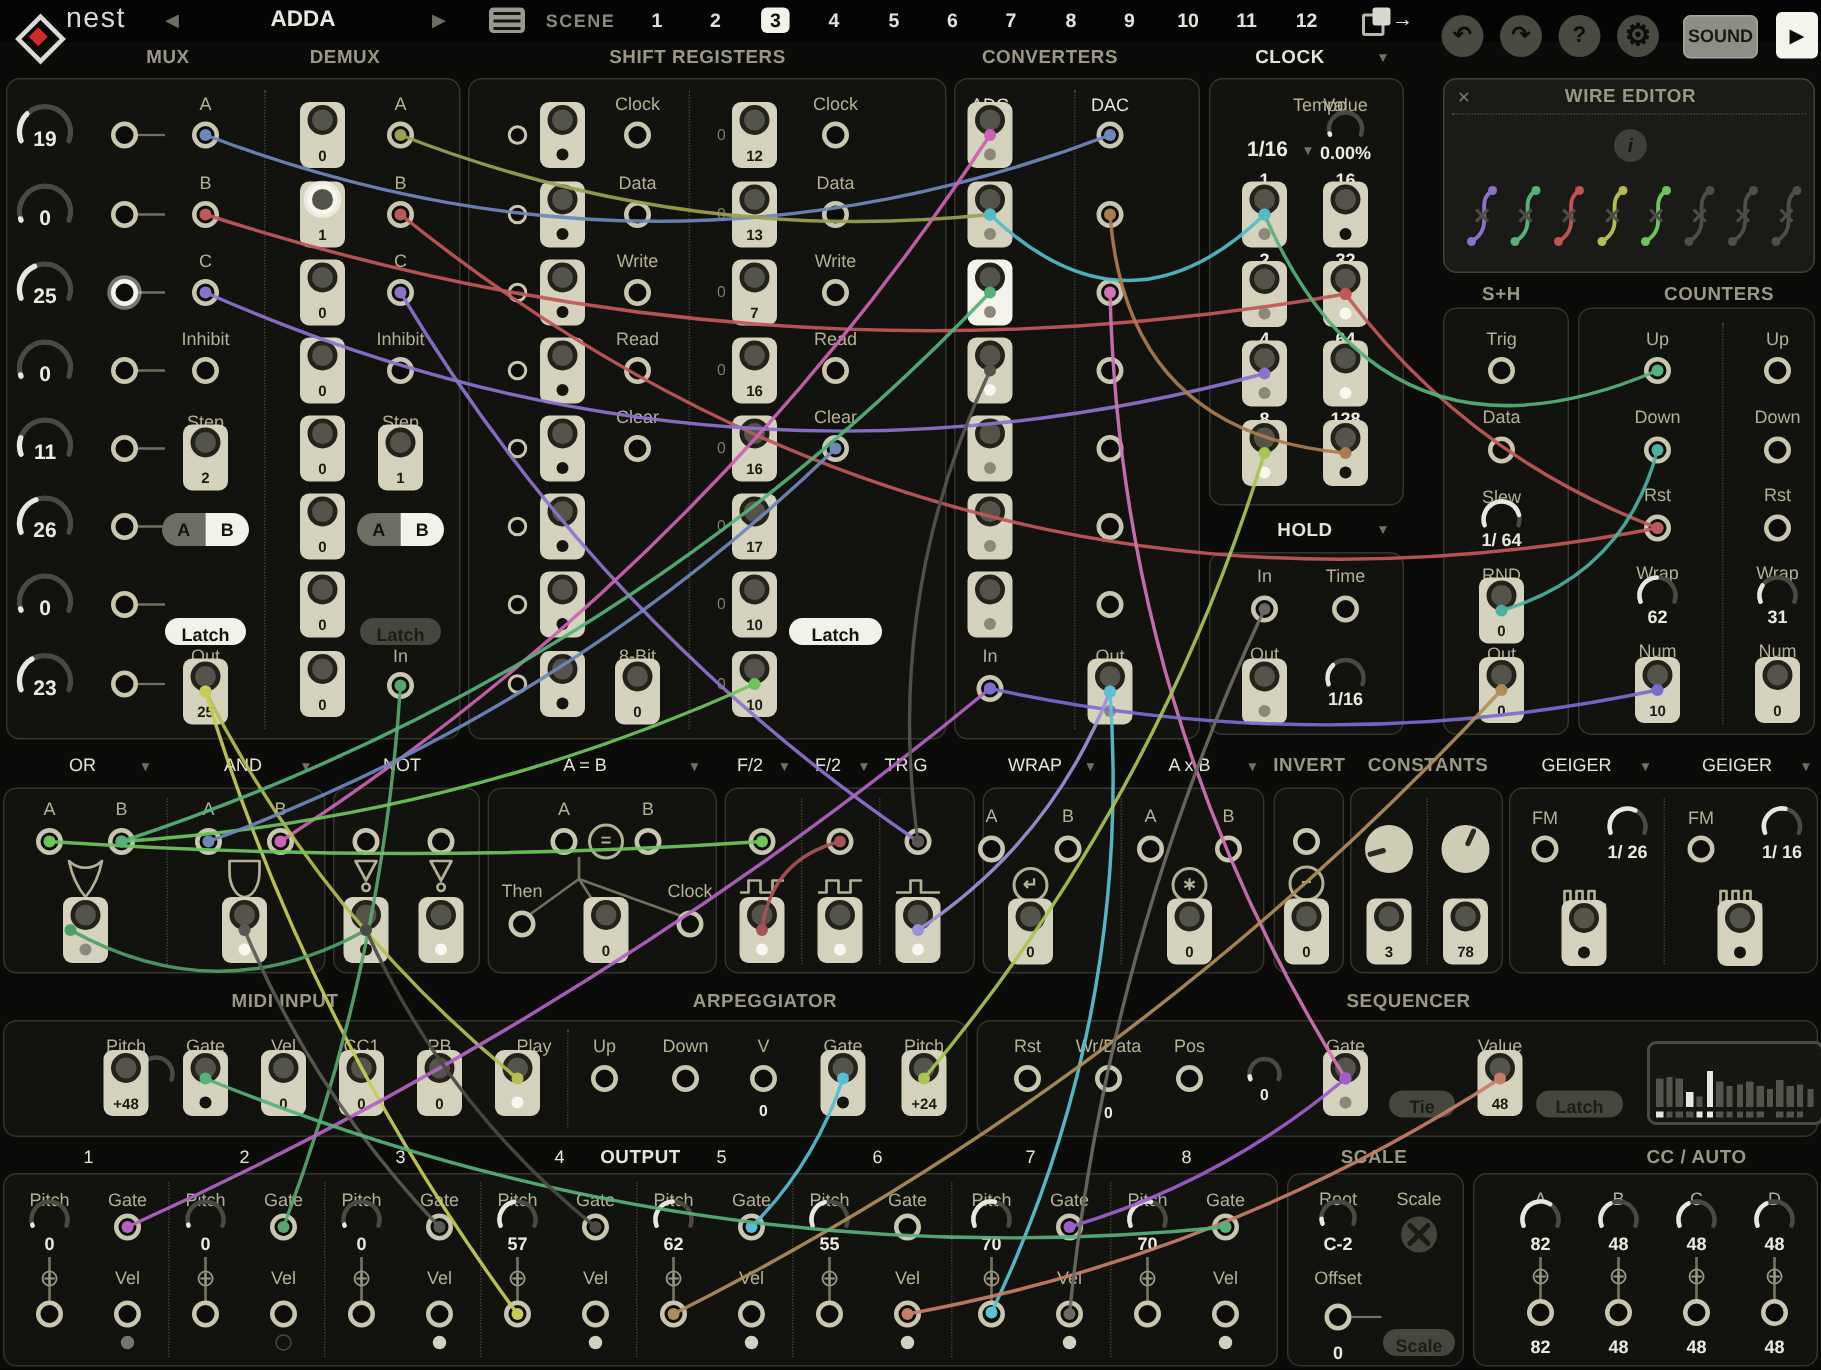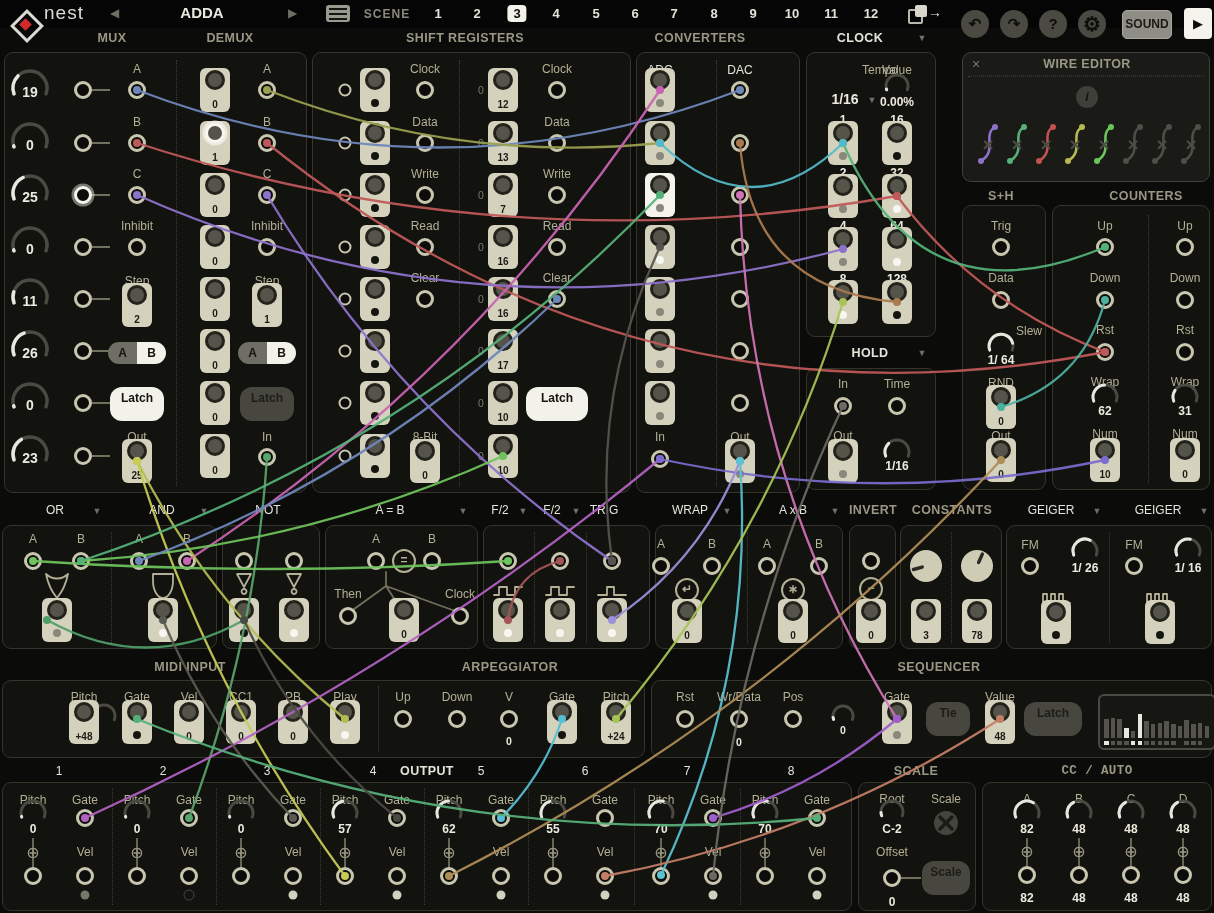--- a/index.html
+++ b/index.html
@@ -45,22 +45,22 @@
         background:#0c0c0a;box-sizing:border-box;z-index:3;}
   .port.hl{border-color:#f4f3ec;box-shadow:0 0 0 2.5px rgba(244,243,236,.45);}
   .boxport{position:absolute;width:30px;height:44px;transform:translate(-50%,-50%);background:#d4d1bc;border-radius:6px;z-index:3;}
   .boxport .bp-ring{position:absolute;left:50%;top:12px;width:20px;height:20px;transform:translate(-50%,-50%);
         border:3.5px solid #23231c;border-radius:50%;background:#55544a;box-sizing:border-box;}
   .boxport .bp-val{position:absolute;left:0;right:0;bottom:2px;text-align:center;font-size:10px;font-weight:bold;color:#1c1c15;}
   .boxport .bp-dot{position:absolute;left:50%;bottom:5px;width:8px;height:8px;border-radius:50%;transform:translateX(-50%);}
   .bp-dot.dark{background:#15150f}.bp-dot.white{background:#f7f6f0}.bp-dot.dim{background:#8a887a}
   .boxport.boxwhite{background:#f4f3ec;}
   .boxport.boxhl .bp-ring{border-color:#f7f6f0;box-shadow:0 0 0 2.5px rgba(247,246,240,.7);}
-  .pill{position:absolute;transform:translate(-50%,-50%);height:34px;line-height:22px;border-radius:12px;
-        text-align:center;font-size:12px;font-weight:bold;z-index:3;cursor:pointer;}
+  .pill{position:absolute;transform:translate(-50%,-50%);height:18px;line-height:22px;border-radius:12px;
+        text-align:center;font-size:12px;font-weight:bold;z-index:3;cursor:pointer;margin-top:17px;}
   .pill.on{background:#f2f1ea;color:#15150f;}
   .pill.off{background:#474740;color:#1d1d17;}
   .ab{position:absolute;transform:translate(-50%,-50%);width:58px;height:22px;border-radius:12px;overflow:hidden;
       display:flex;font-weight:bold;font-size:12px;z-index:3;cursor:pointer;}
   .ab .a{flex:1;background:#6e6e64;color:#15150f;text-align:center;line-height:22px;}
   .ab .b{flex:1;background:#f2f1ea;color:#15150f;text-align:center;line-height:22px;}
   .vsep{position:absolute;width:0;border-left:1px dotted #3e3e35;z-index:1;}
   .led{position:absolute;width:9px;height:9px;border-radius:50%;transform:translate(-50%,-50%);z-index:3;}
   .led.on{background:#d2d0c0;}.led.dimmed{background:#787668;}.led.off{background:transparent;border:1.5px solid #4a4a42;}
   .circ{position:absolute;transform:translate(-50%,-50%);border-radius:50%;z-index:3;}
@@ -496,21 +496,21 @@
     </div>
     <svg width="34" height="34" class="knobsvg" style="left: 880px; top: 435px; position: absolute;">
       <path d="M5.7 21.1 A12 12 0 1 1 28.3 21.1" stroke="#4a4a42" stroke-width="3" fill="none" stroke-linecap="round"></path>
       <path d="M5.7 21.1 A12 12 0 0 1 8.7 8.4" stroke="#e8e7df" stroke-width="3" fill="none" stroke-linecap="round"></path>
     </svg>
     <div class="t white" style="left: 897px; top: 466px;">1/16</div>
     <div class="t " style="left: 1001px; top: 226px;">Trig</div>
     <div class="port" style="left: 1001px; top: 247px; width: 18px; height: 18px; border-width: 3px;"></div>
     <div class="t " style="left: 1001px; top: 278px;">Data</div>
     <div class="port" style="left: 1001px; top: 300px; width: 18px; height: 18px; border-width: 3px;"></div>
-    <div class="t " style="left: 1029px; top: 331px;">Slew</div>
+    <div class="t " style="left: 1001px; top: 331px;">Slew</div>
     <svg width="34" height="34" class="knobsvg" style="left: 984px; top: 329px; position: absolute;">
       <path d="M5.7 21.1 A12 12 0 1 1 28.3 21.1" stroke="#4a4a42" stroke-width="3" fill="none" stroke-linecap="round"></path>
       <path d="M5.7 21.1 A12 12 0 1 1 28.7 14.3" stroke="#e8e7df" stroke-width="3" fill="none" stroke-linecap="round"></path>
     </svg>
     <div class="t white" style="left: 1001px; top: 360px;">1/ 64</div>
     <div class="t " style="left: 1001px; top: 383px;">RND</div>
     <div class="boxport" style="left: 1001px; top: 407px;">
       <div class="bp-ring"></div>
       <div class="bp-val">0</div>
     </div>
@@ -816,21 +816,21 @@
     <div class="t " style="left: 241px; top: 697px;">CC1</div>
     <div class="boxport" style="left: 241px; top: 722px;">
       <div class="bp-ring"></div>
       <div class="bp-val">0</div>
     </div>
     <div class="t " style="left: 293px; top: 697px;">PB</div>
     <div class="boxport" style="left: 293px; top: 722px;">
       <div class="bp-ring"></div>
       <div class="bp-val">0</div>
     </div>
-    <div class="t " style="left: 345px; top: 697px;">Play</div>
+    <div class="t " style="left: 356px; top: 697px;">Play</div>
     <div class="boxport" style="left: 345px; top: 722px;">
       <div class="bp-ring"></div>
       <div class="bp-dot white"></div>
     </div>
     <div class="t " style="left: 403px; top: 697px;">Up</div>
     <div class="port" style="left: 403px; top: 719px; width: 18px; height: 18px; border-width: 3px;"></div>
     <div class="t " style="left: 457px; top: 697px;">Down</div>
     <div class="port" style="left: 457px; top: 719px; width: 18px; height: 18px; border-width: 3px;"></div>
     <div class="t " style="left: 509px; top: 697px;">V</div>
     <div class="port" style="left: 509px; top: 719px; width: 18px; height: 18px; border-width: 3px;"></div>
@@ -904,21 +904,21 @@
     <div class="t hdrw" style="left: 59px; top: 771px;">1</div>
     <div class="t hdrw" style="left: 163px; top: 771px;">2</div>
     <div class="t hdrw" style="left: 267px; top: 771px;">3</div>
     <div class="t hdrw" style="left: 373px; top: 771px;">4</div>
     <div class="t hdrw" style="left: 481px; top: 771px;">5</div>
     <div class="t hdrw" style="left: 585px; top: 771px;">6</div>
     <div class="t hdrw" style="left: 687px; top: 771px;">7</div>
     <div class="t hdrw" style="left: 791px; top: 771px;">8</div>
     <div class="t hdr hdrw" style="left: 427px; top: 771px;">OUTPUT</div>
     <div class="t hdr" style="left: 916px; top: 771px;">SCALE</div>
-    <div class="t hdr" style="left: 1097px; top: 771px; font-family: Liberation Mono, monospace;">CC / AUTO</div>
+    <div class="t hdr" style="left: 1131px; top: 771px;">CC / AUTO</div>
     <div class="panel" style="left: 2px; top: 782px; width: 850px; height: 129px;"></div>
     <div class="vsep" style="left: 112px; top: 788px; height: 117px;"></div>
     <div class="vsep" style="left: 216px; top: 788px; height: 117px;"></div>
     <div class="vsep" style="left: 320px; top: 788px; height: 117px;"></div>
     <div class="vsep" style="left: 424px; top: 788px; height: 117px;"></div>
     <div class="vsep" style="left: 528px; top: 788px; height: 117px;"></div>
     <div class="vsep" style="left: 634px; top: 788px; height: 117px;"></div>
     <div class="vsep" style="left: 740px; top: 788px; height: 117px;"></div>
     <div class="t " style="left: 33px; top: 800px;">Pitch</div>
     <svg width="34" height="34" class="knobsvg" style="left: 16px; top: 796px; position: absolute;">

